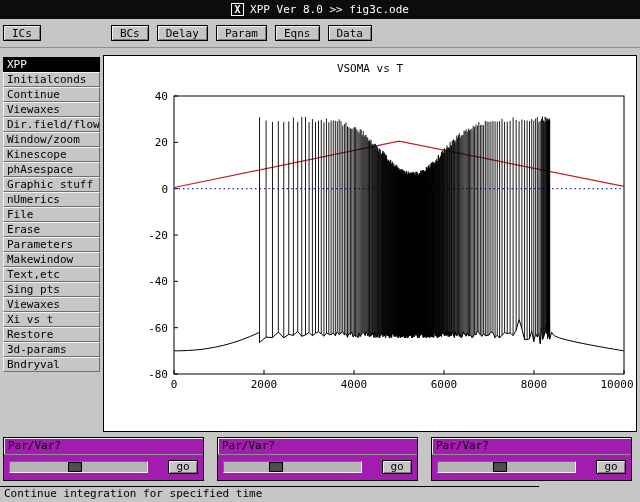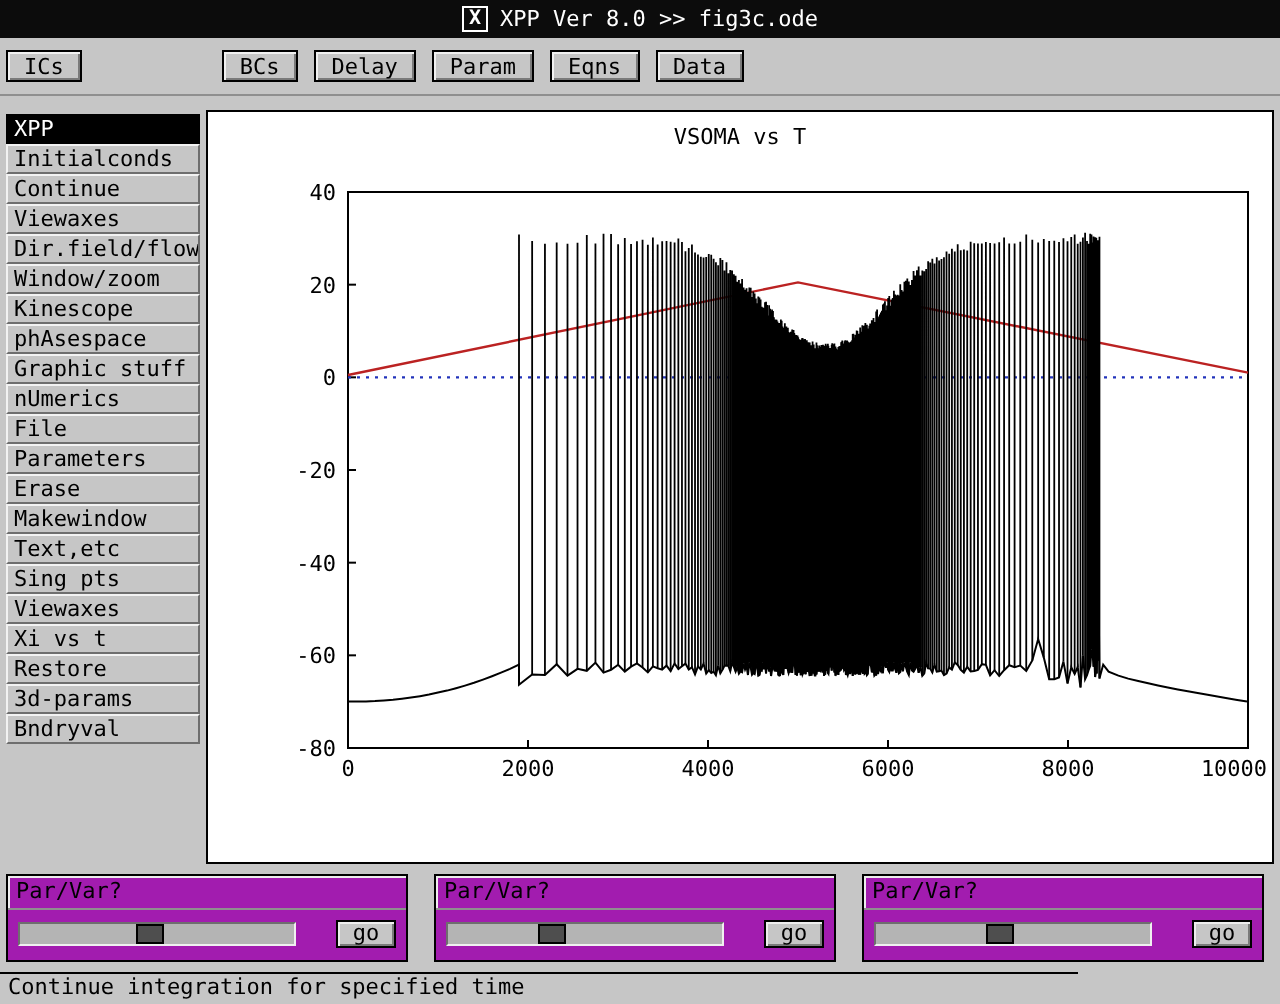--- a/index.html
+++ b/index.html
@@ -117,22 +117,22 @@
       <div class="menu-item">Initialconds</div>
       <div class="menu-item">Continue</div>
       <div class="menu-item">Viewaxes</div>
       <div class="menu-item">Dir.field/flow</div>
       <div class="menu-item">Window/zoom</div>
       <div class="menu-item">Kinescope</div>
       <div class="menu-item">phAsespace</div>
       <div class="menu-item">Graphic stuff</div>
       <div class="menu-item">nUmerics</div>
       <div class="menu-item">File</div>
+      <div class="menu-item">Erase</div>
       <div class="menu-item">Parameters</div>
-      <div class="menu-item">Erase</div>
       <div class="menu-item">Makewindow</div>
       <div class="menu-item">Text,etc</div>
       <div class="menu-item">Sing pts</div>
       <div class="menu-item">Viewaxes</div>
       <div class="menu-item">Xi vs t</div>
       <div class="menu-item">Restore</div>
       <div class="menu-item">3d-params</div>
       <div class="menu-item">Bndryval</div>
     </div>
 

